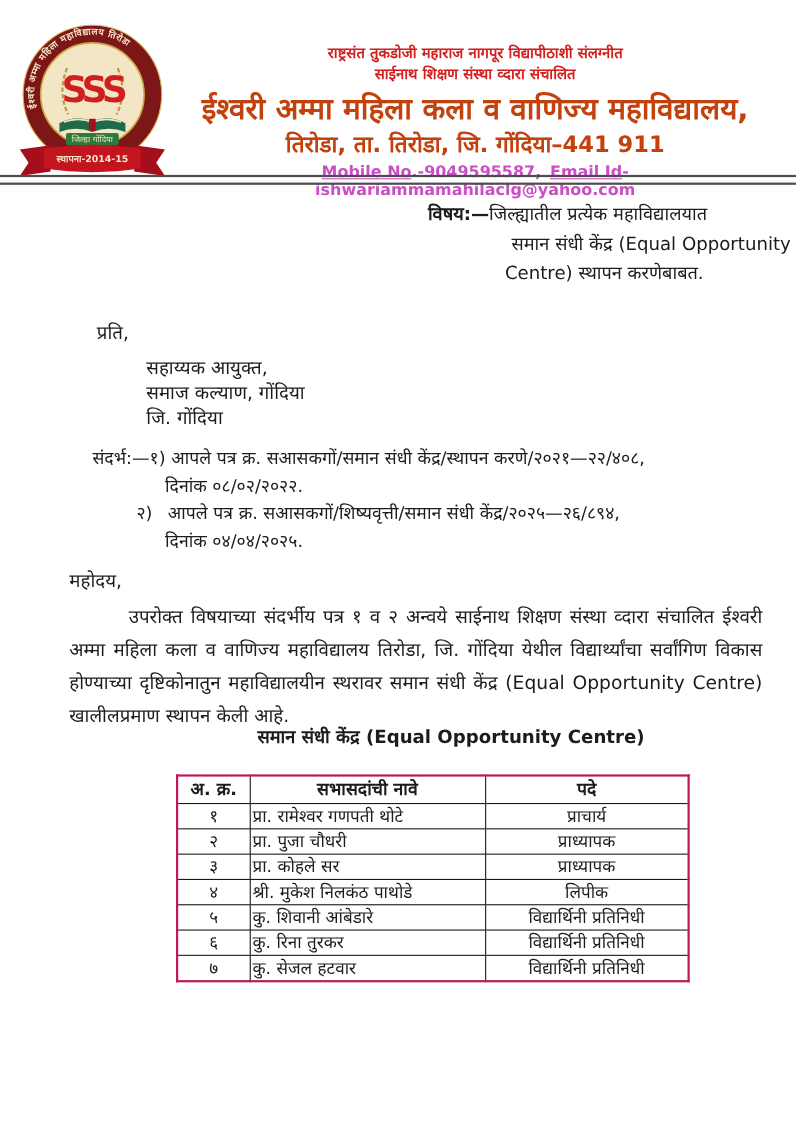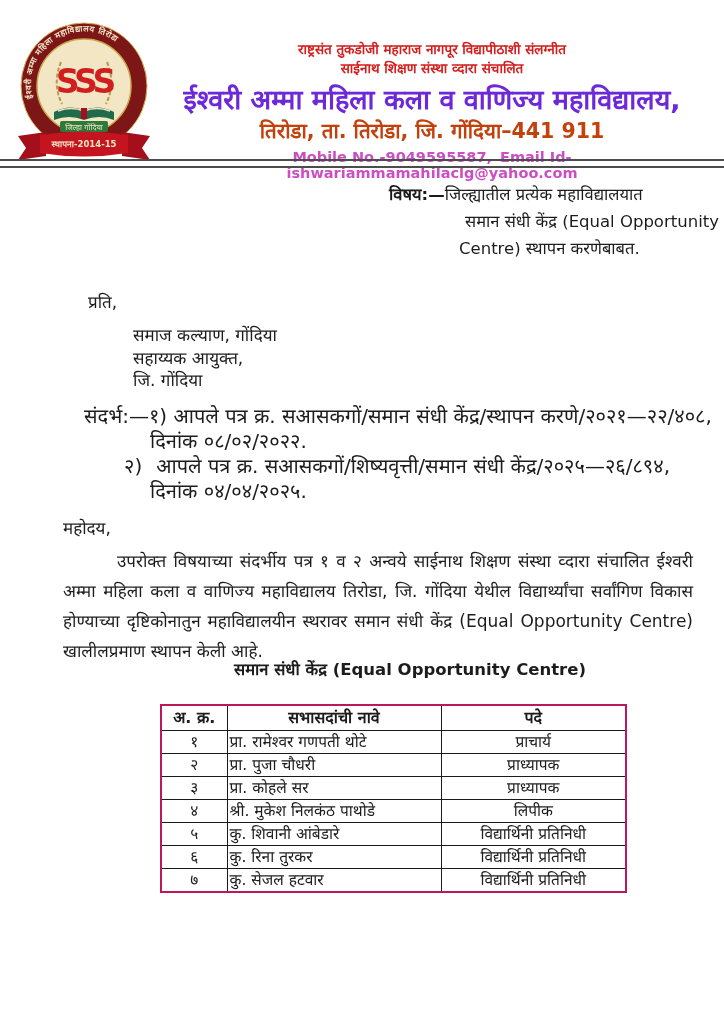--- a/index.html
+++ b/index.html
@@ -6,37 +6,37 @@
   .page{
     position:relative;width:724px;height:1024px;background:#ffffff;
     margin:0 auto;overflow:hidden;
     font-family:"DejaVu Sans","Liberation Sans",sans-serif;
     color:#1c1c1c;
   }
   
   .logo{position:absolute;left:14px;top:20px;width:140px;height:145px;}
   .header-text{position:absolute;left:152px;top:40px;width:560px;text-align:center;}
   .aff-line{font-size:13.5px;font-weight:bold;color:#d41f1f;line-height:19px;}
-  .college-name{font-size:27px;font-weight:bold;color:#6d28d9;line-height:33px;margin-top:5px;white-space:nowrap;}
+  .college-name{font-size:27px;font-weight:bold;color:#c2410c;line-height:33px;margin-top:5px;white-space:nowrap;}
   .college-address{font-size:20.5px;font-weight:bold;color:#c2410c;line-height:27px;margin-top:2px;}
   .contact-line{font-size:14.5px;font-weight:600;color:#cb4ec4;margin-top:4px;}
-  .contact-line .u{}
+  .contact-line .u{text-decoration:underline;}
   .contact-line .gap{display:inline-block;width:8px;}
   .double-rule{position:absolute;left:0;top:159px;width:724px;height:5px;
     border-top:2px solid #4c4c4c;border-bottom:2px solid #4c4c4c;}
   
   .subject{position:absolute;left:358px;top:181px;font-size:16.5px;line-height:27px;}
   .subject div{white-space:nowrap;margin-left:31px;}
   .subject .lbl{font-weight:bold;}
   .subject .s2{padding-left:76px;}
   .subject .s3{padding-left:70px;}
   .recipient-salutation{position:absolute;left:88px;top:290px;font-size:17px;}
   .recipient-lines{position:absolute;left:133px;top:324px;font-size:17px;line-height:22.5px;}
   .recipient-lines div{white-space:nowrap;}
-  .references{position:absolute;left:84px;top:404px;font-size:20px;line-height:25px;}
+  .references{position:absolute;left:84px;top:404px;font-size:16px;line-height:25px;}
   .references div{white-space:nowrap;}
   .references .date1,.references .date2{padding-left:66px;}
   .references .ref2{padding-left:40px;}
   .references .num2{margin-right:14px;}
   .body-salutation{position:absolute;left:63px;top:516px;font-size:17px;}
   .body-para{position:absolute;left:63px;top:546px;width:630px;font-size:17px;
     line-height:30px;text-align:justify;text-indent:54px;}
   
   .table-title{position:absolute;left:130px;top:657px;width:560px;text-align:center;
     font-weight:bold;font-size:16.5px;white-space:nowrap;}
@@ -98,22 +98,22 @@
   <div class="double-rule"></div>
 
   <div class="subject">
     <div><span class="lbl">विषय:—</span><span>जिल्ह्यातील प्रत्येक महाविद्यालयात</span></div>
     <div class="s2">समान संधी केंद्र (Equal Opportunity</div>
     <div class="s3">Centre) स्थापन करणेबाबत.</div>
   </div>
 
   <div class="recipient-salutation">प्रति,</div>
   <div class="recipient-lines">
+    <div>सहाय्यक आयुक्त,</div>
     <div>समाज कल्याण, गोंदिया</div>
-    <div>सहाय्यक आयुक्त,</div>
     <div>जि. गोंदिया</div>
   </div>
 
   <div class="references">
     <div><span class="lbl">संदर्भ:—</span><span>१)</span> <span>आपले पत्र क्र. सआसकगों/समान संधी केंद्र/स्थापन करणे/२०२१—२२/४०८,</span></div>
     <div class="date1">दिनांक ०८/०२/२०२२.</div>
     <div class="ref2"><span class="num2">२)</span><span>आपले पत्र क्र. सआसकगों/शिष्यवृत्ती/समान संधी केंद्र/२०२५—२६/८९४,</span></div>
     <div class="date2">दिनांक ०४/०४/२०२५.</div>
   </div>
 

